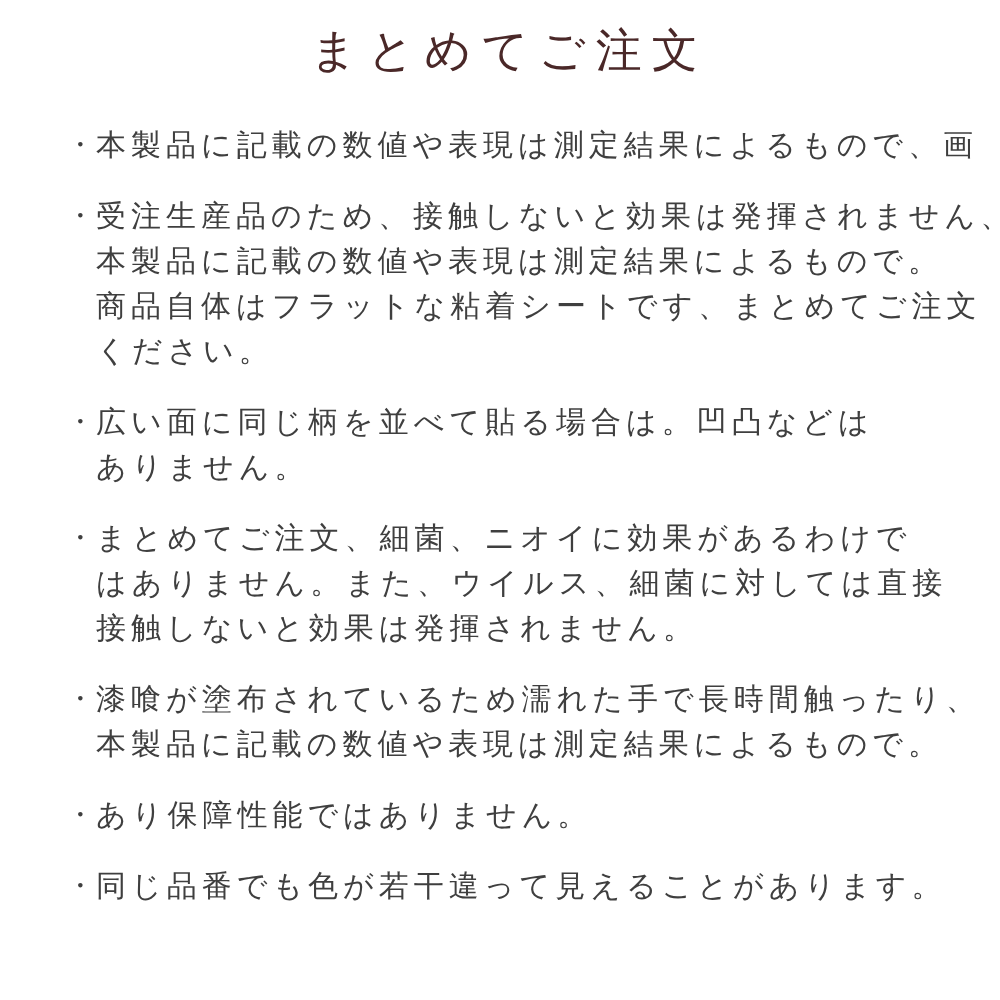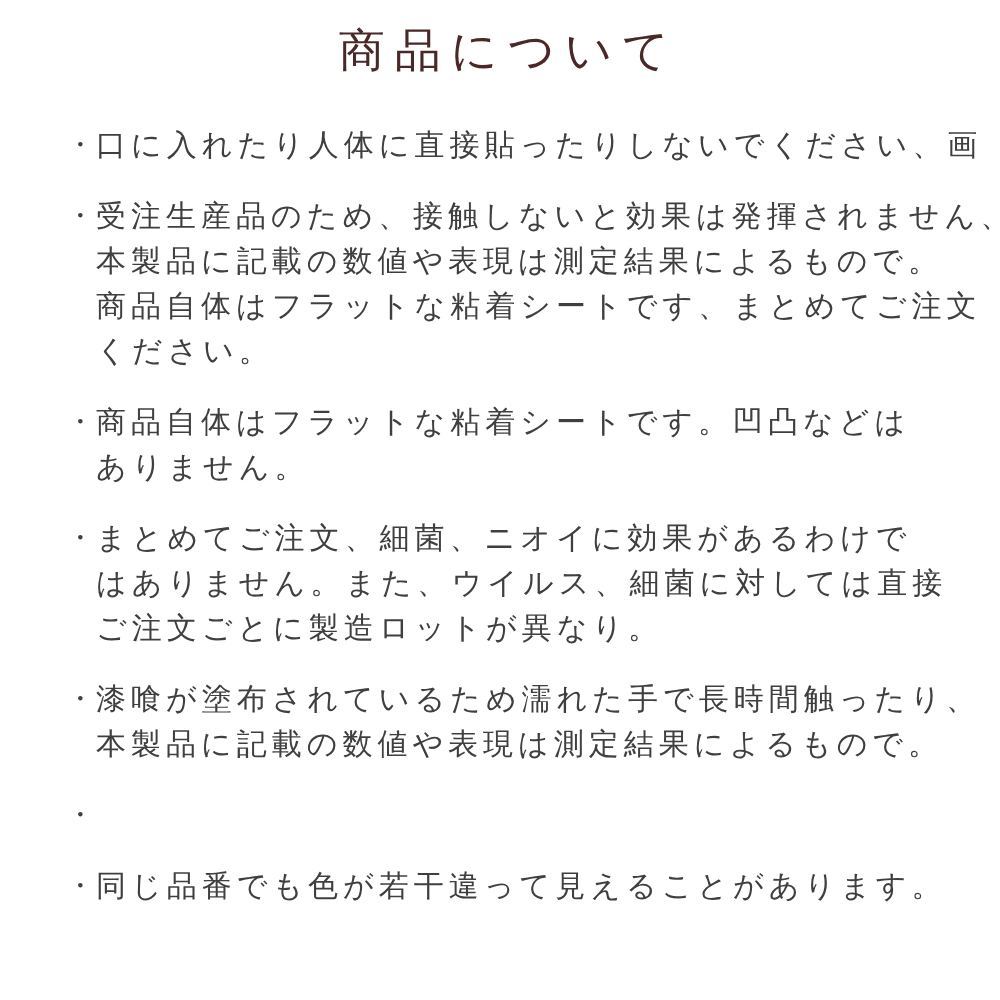--- a/index.html
+++ b/index.html
@@ -55,69 +55,70 @@
     line-height: 45px;
   }
   .line {
     white-space: nowrap;
   }
 </style>
 </head>
 <body>
 
 <div class="page">
-  <h1 class="title">商品について</h1>
+  <h1 class="title">まとめてご注文</h1>
 
   <div class="notes">
 
     <div class="note">
       <span class="bullet">・</span>
       <div class="note-text">
-        <div class="line">口に入れたり人体に直接貼ったりしないでください、画</div>
+        <div class="line">本製品に記載の数値や表現は測定結果によるもので、画</div>
       </div>
     </div>
 
     <div class="note">
       <span class="bullet">・</span>
       <div class="note-text">
         <div class="line">受注生産品のため、接触しないと効果は発揮されません、</div>
         <div class="line">本製品に記載の数値や表現は測定結果によるもので。</div>
         <div class="line">商品自体はフラットな粘着シートです、まとめてご注文</div>
         <div class="line">ください。</div>
       </div>
     </div>
 
     <div class="note">
       <span class="bullet">・</span>
       <div class="note-text">
-        <div class="line">商品自体はフラットな粘着シートです。凹凸などは</div>
+        <div class="line">広い面に同じ柄を並べて貼る場合は。凹凸などは</div>
         <div class="line">ありません。</div>
       </div>
     </div>
 
     <div class="note">
       <span class="bullet">・</span>
       <div class="note-text">
         <div class="line">まとめてご注文、細菌、ニオイに効果があるわけで</div>
         <div class="line">はありません。また、ウイルス、細菌に対しては直接</div>
-        <div class="line">ご注文ごとに製造ロットが異なり。</div>
+        <div class="line">接触しないと効果は発揮されません。</div>
       </div>
     </div>
 
     <div class="note">
       <span class="bullet">・</span>
       <div class="note-text">
         <div class="line">漆喰が塗布されているため濡れた手で長時間触ったり、</div>
         <div class="line">本製品に記載の数値や表現は測定結果によるもので。</div>
       </div>
     </div>
 
     <div class="note">
       <span class="bullet">・</span>
       <div class="note-text">
+        <div class="line">あり保障性能ではありません。</div>
       </div>
     </div>
 
     <div class="note">
       <span class="bullet">・</span>
       <div class="note-text">
         <div class="line">同じ品番でも色が若干違って見えることがあります。</div>
       </div>
     </div>
 

